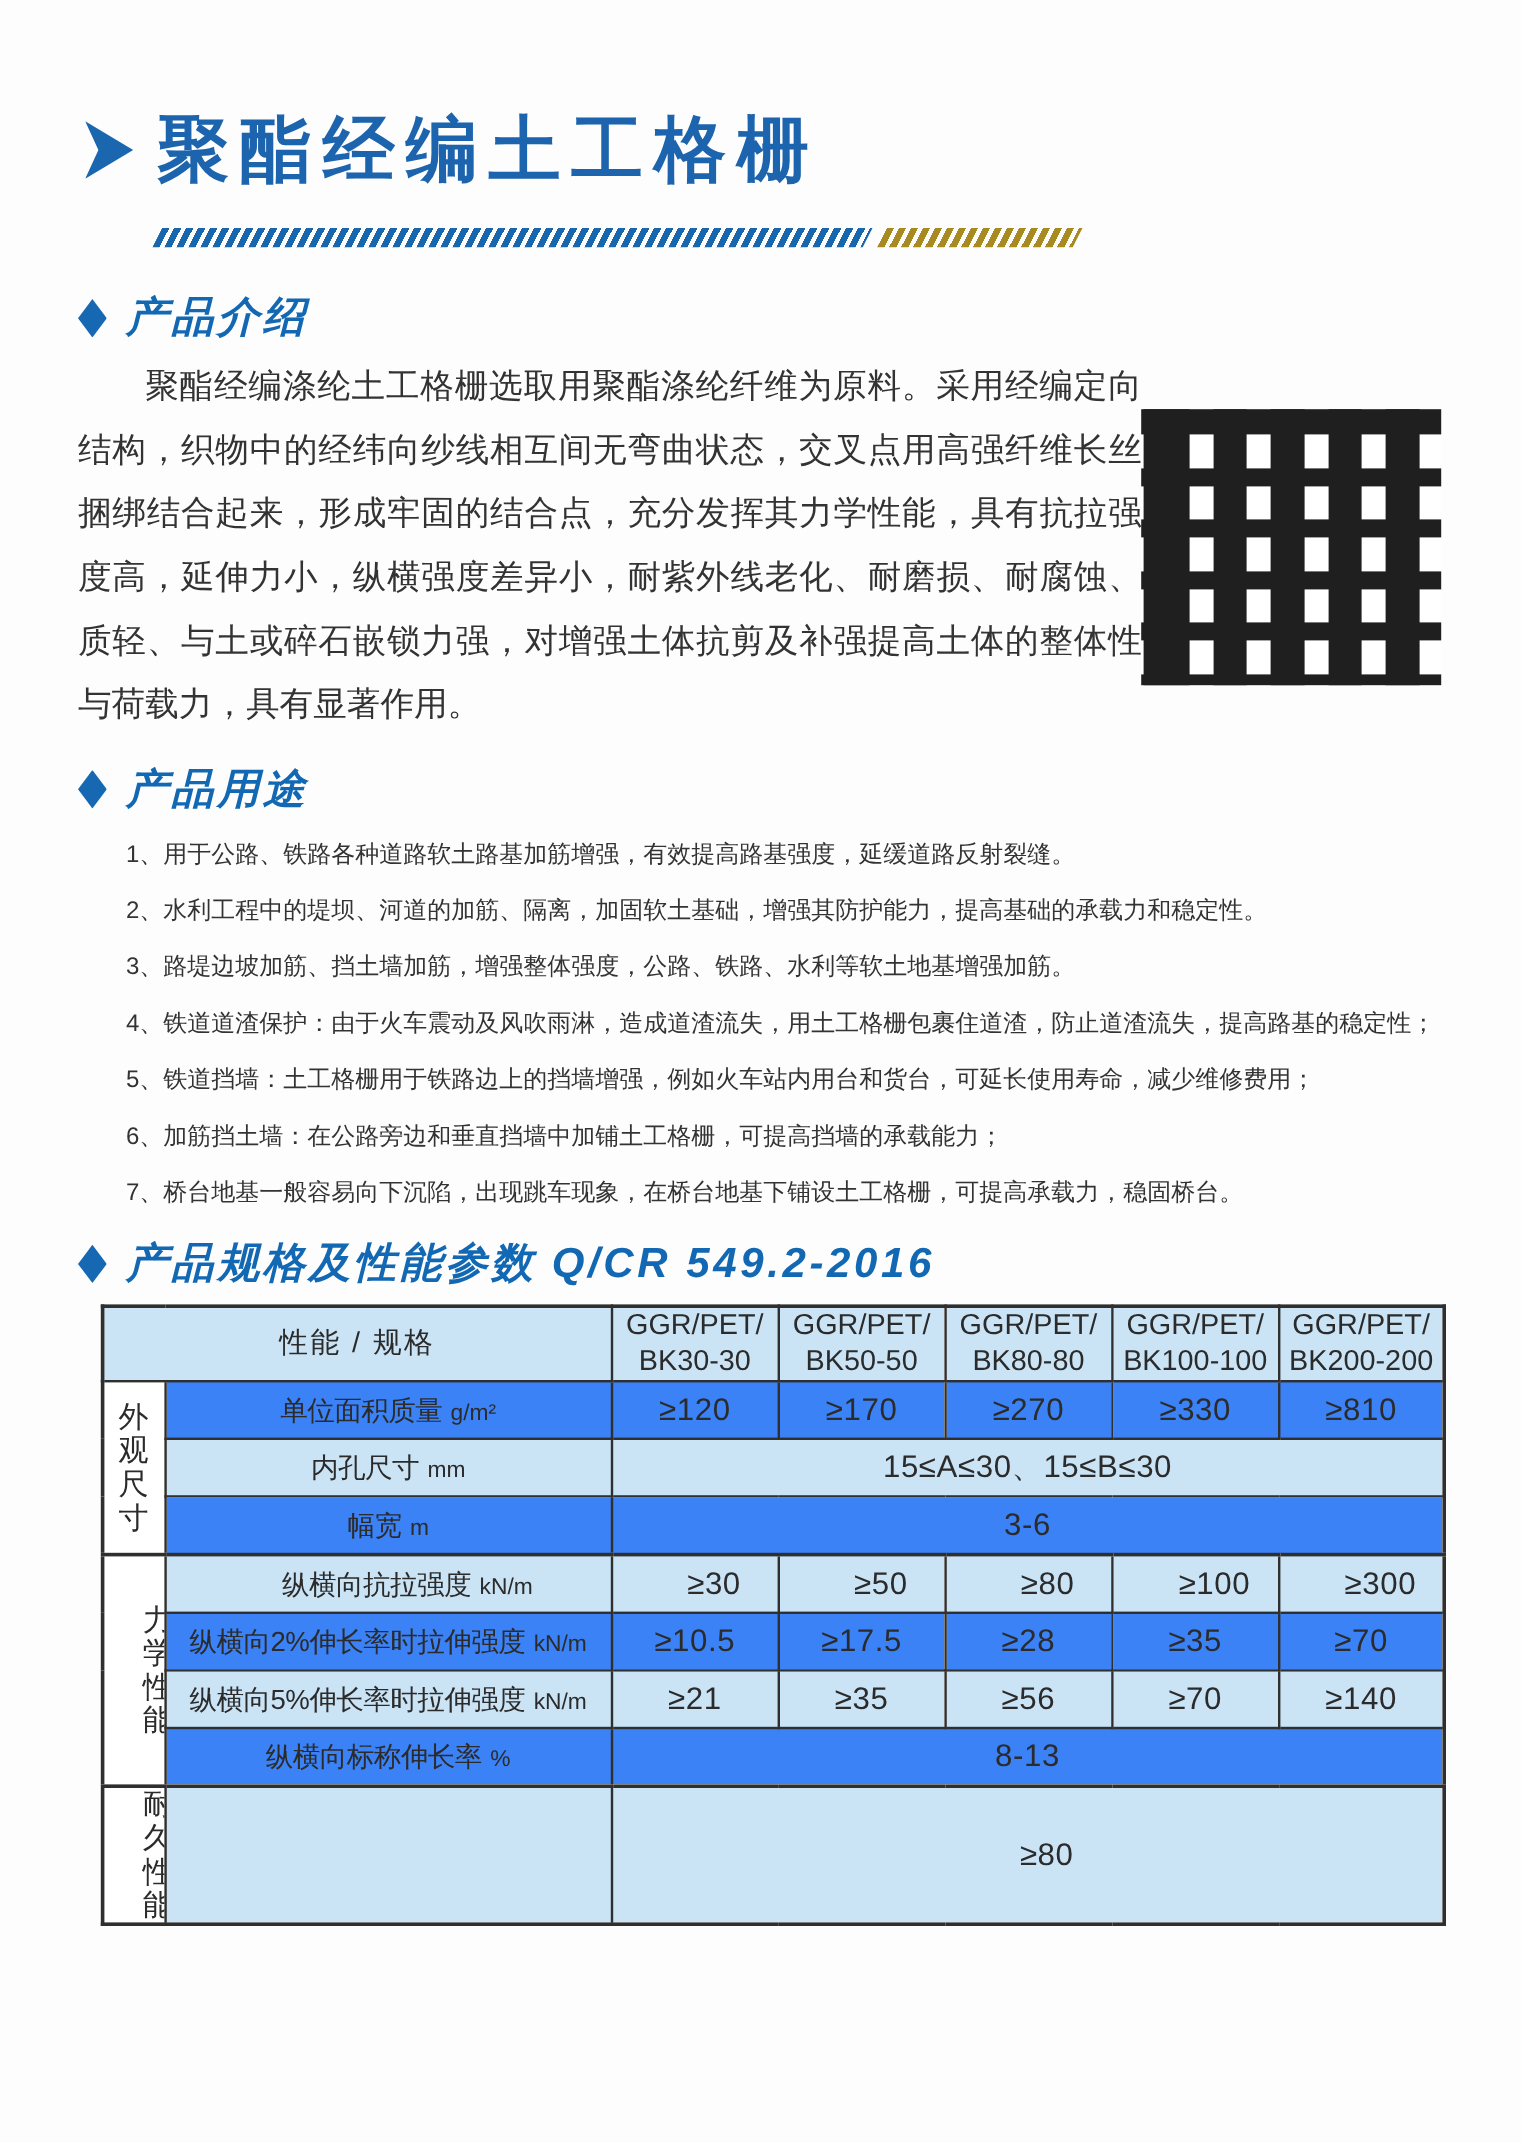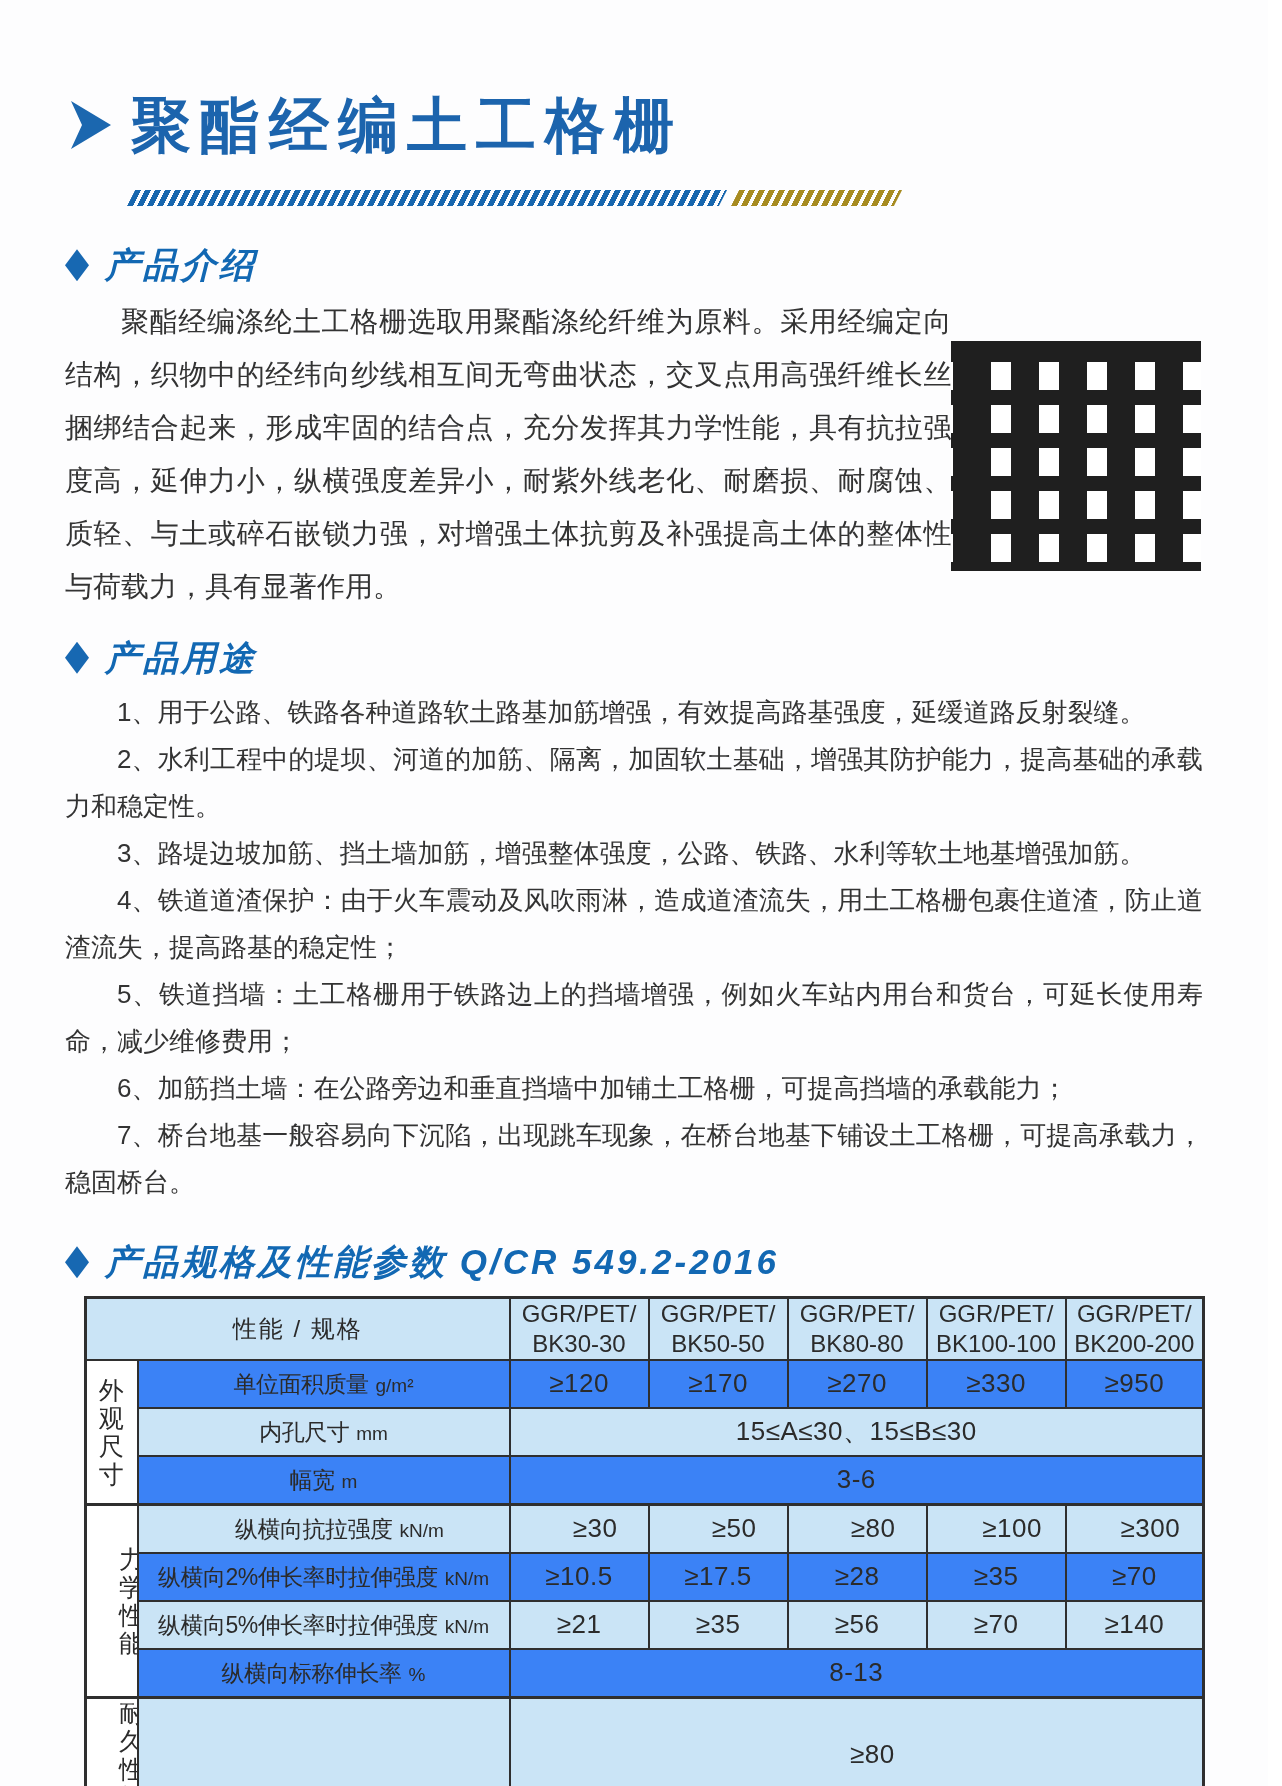--- a/index.html
+++ b/index.html
@@ -52,21 +52,21 @@
     width:250px;height:230px;margin-left:auto;margin-top:4px;margin-right:2px;
     background-color:#ffffff;
     background-image:
       repeating-linear-gradient(to right,#1f1f1f 0 28px,transparent 28px 48px),
       repeating-linear-gradient(to bottom,#1f1f1f 0 15px,transparent 15px 43px);
     background-position:12px 0,0 6px;
   }
   
   .uses-list{margin-top:12px;}
   .uses-list p{
-    margin:0;font-size:26px;line-height:47px;color:#333;
+    margin:0;font-size:20px;line-height:47px;color:#333;
     text-indent:2em;text-align:justify;
   }
   
   .spec-table-wrap{margin:14px 0 0 19px;}
   table.spec{
     border-collapse:collapse;table-layout:fixed;width:1118px;
     font-size:26px;color:#2b2b2b;
   }
   table.spec td{
     border:2px solid #2f2f2f;
@@ -122,21 +122,21 @@
   <div class="uses-list">
     <p>1、用于公路、铁路各种道路软土路基加筋增强，有效提高路基强度，延缓道路反射裂缝。</p>
     <p>2、水利工程中的堤坝、河道的加筋、隔离，加固软土基础，增强其防护能力，提高基础的承载力和稳定性。</p>
     <p>3、路堤边坡加筋、挡土墙加筋，增强整体强度，公路、铁路、水利等软土地基增强加筋。</p>
     <p>4、铁道道渣保护：由于火车震动及风吹雨淋，造成道渣流失，用土工格栅包裹住道渣，防止道渣流失，提高路基的稳定性；</p>
     <p>5、铁道挡墙：土工格栅用于铁路边上的挡墙增强，例如火车站内用台和货台，可延长使用寿命，减少维修费用；</p>
     <p>6、加筋挡土墙：在公路旁边和垂直挡墙中加铺土工格栅，可提高挡墙的承载能力；</p>
     <p>7、桥台地基一般容易向下沉陷，出现跳车现象，在桥台地基下铺设土工格栅，可提高承载力，稳固桥台。</p>
   </div>
 
-  <div class="sec-head" style="margin-top:37px;">
+  <div class="sec-head" style="margin-top:16px;">
     <span class="diamond-icon"></span>
     <h2>产品规格及性能参数 Q/CR 549.2-2016</h2>
   </div>
 
   <div class="spec-table-wrap">
     <table class="spec">
       <colgroup>
         <col style="width:52px">
           <col style="width:372px">
         <col style="width:139px">
@@ -166,21 +166,21 @@
 观
 尺
 寸</td>
         <td class="white prop">
           <span class="prop-label">单位面积质量</span><span class="prop-unit">g/m²</span>
         </td>
         <td class="white val">≥120</td>
         <td class="white val">≥170</td>
         <td class="white val">≥270</td>
         <td class="white val">≥330</td>
-        <td class="white val">≥950</td>
+        <td class="white val">≥810</td>
       </tr>
 
       <tr class="drow">
         <td class="blue prop">
           <span class="prop-label">内孔尺寸</span><span class="prop-unit">mm</span>
         </td>
         <td colspan="5" class="blue merged">15≤A≤30、15≤B≤30</td>
       </tr>
 
       <tr class="drow">

